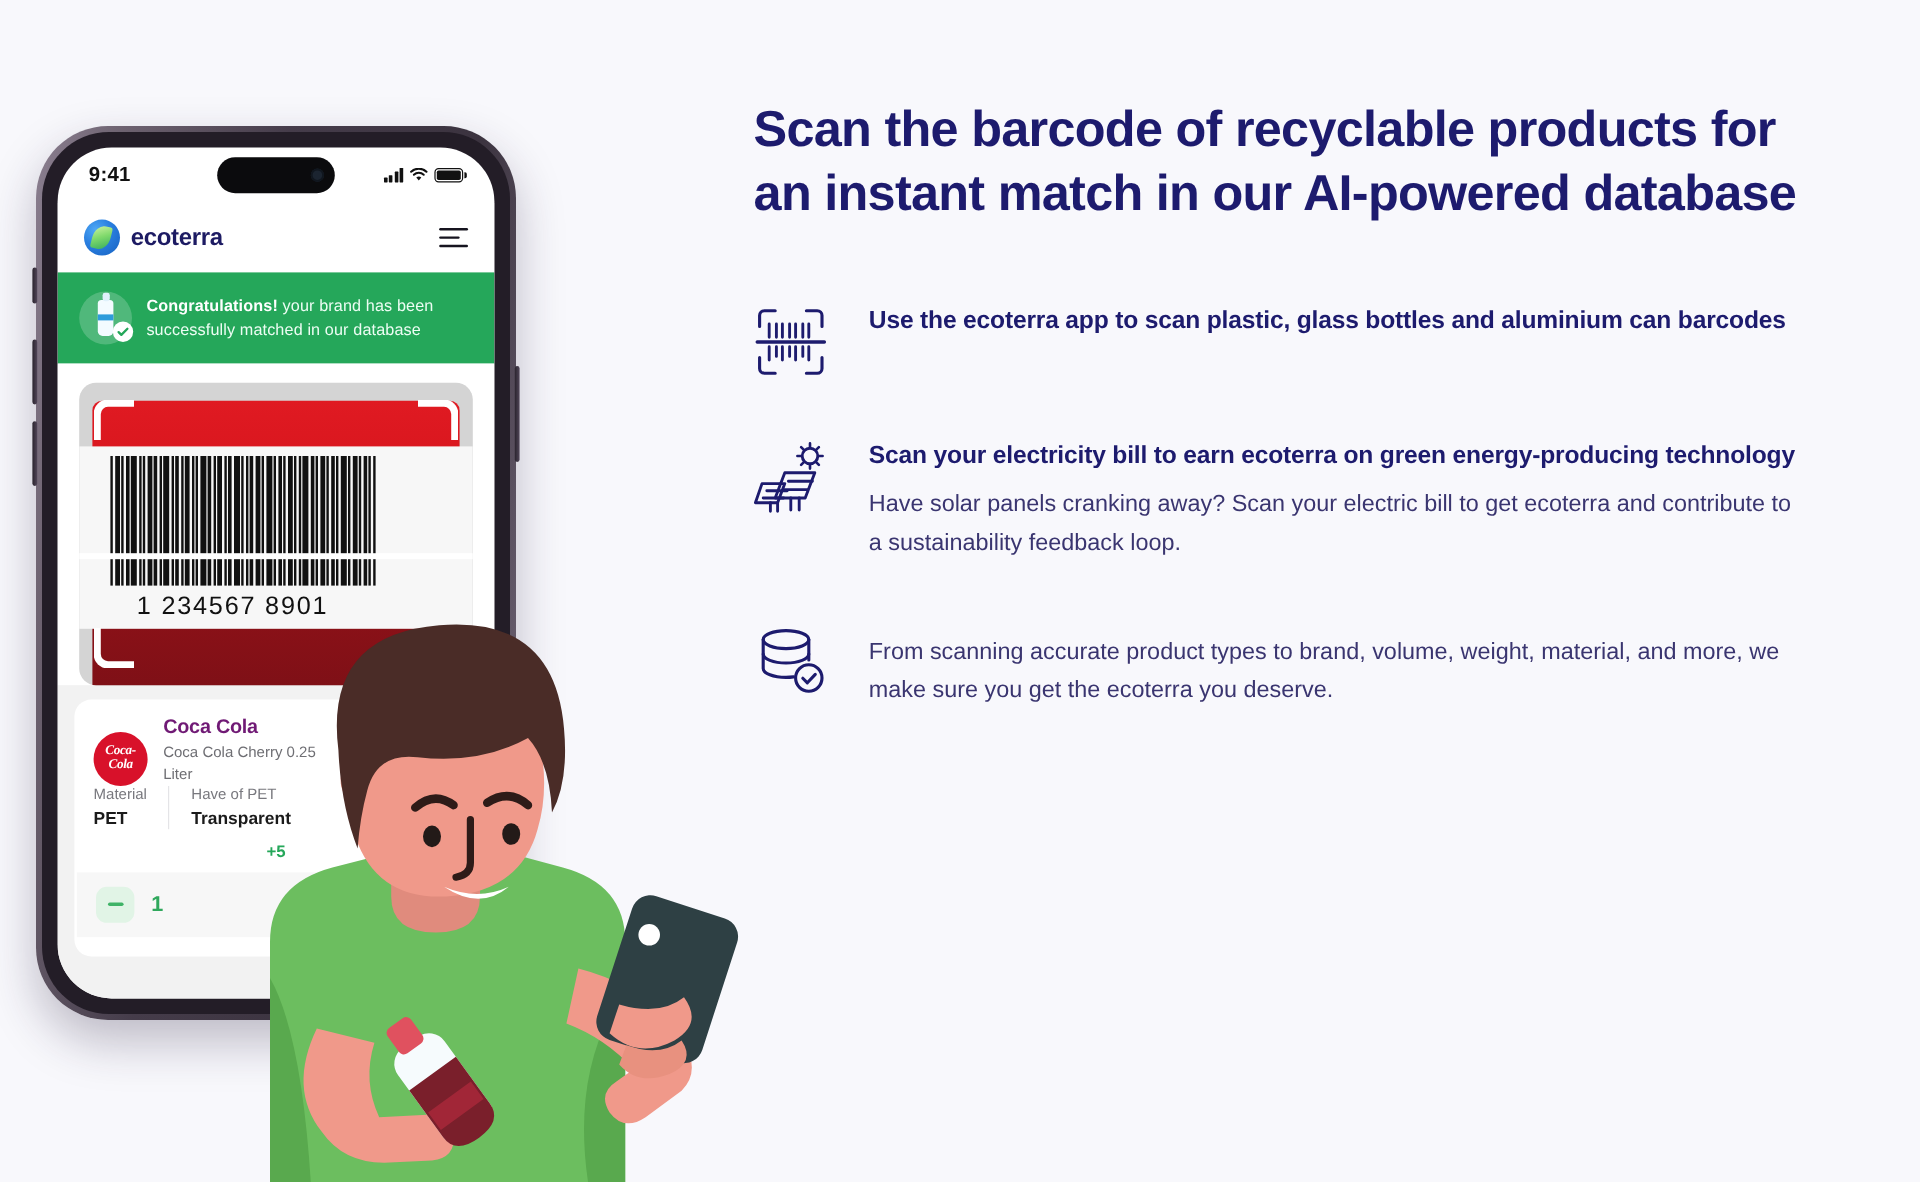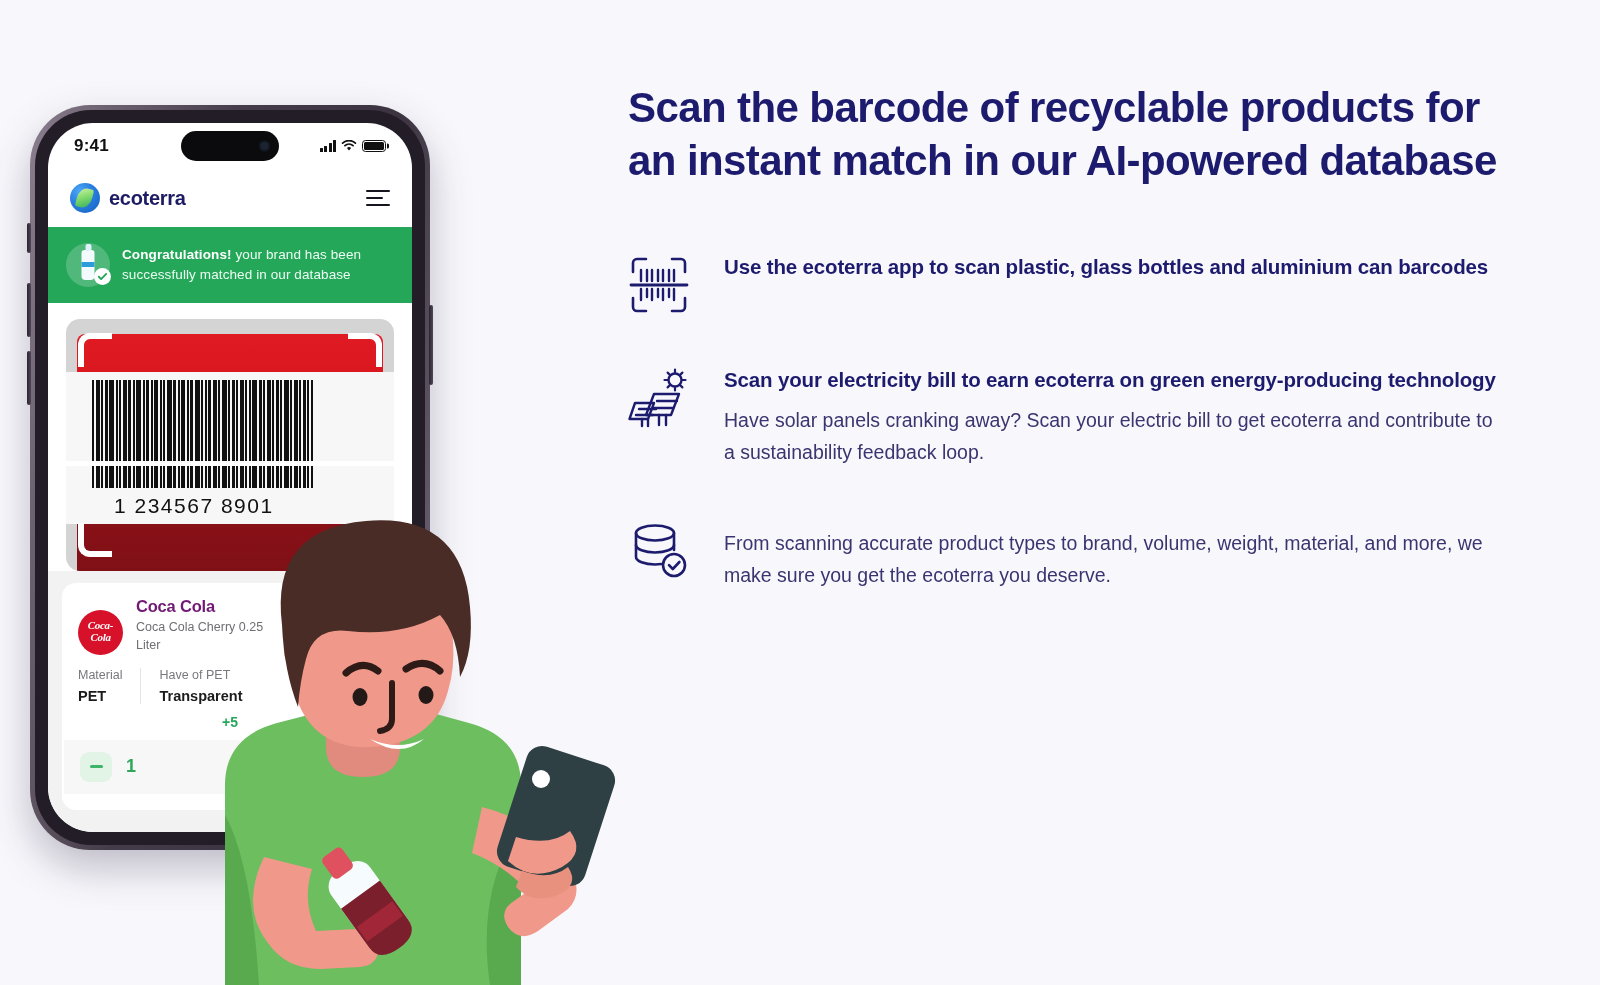--- a/index.html
+++ b/index.html
@@ -292,21 +292,21 @@
     font-family: "Liberation Serif", serif;
     font-style: italic;
     font-weight: 700;
     font-size: 11px;
     line-height: 1.05;
     text-align:center;
     letter-spacing: -.3px;
   }
   .product-title { font-size: 16.5px; font-weight:700; color:#701a75; letter-spacing:-.2px; }
   .product-sub { font-size: 12.5px; color:#6e6e73; line-height:1.42; margin-top: 3px; max-width: 150px; }
-  .spec-row { display:flex; margin-top: 13px; }
+  .spec-row { display:flex; }
   .spec { padding-right: 18px; }
   .spec + .spec { padding-left: 18px; border-left: 1px solid #e4e4e7; }
   .spec-label { font-size: 12.5px; color:#78787e; }
   .spec-value { font-size: 14.5px; font-weight:700; color:#1b1b1b; margin-top: 6px; }
   .reward { text-align:center; margin-top: 10px; font-size: 14px; font-weight:700; color:#25a75a; }
 
   .qty-bar {
     margin: 10px -14px 0;
     background:#f7f7f7;
     padding: 12px 16px;

